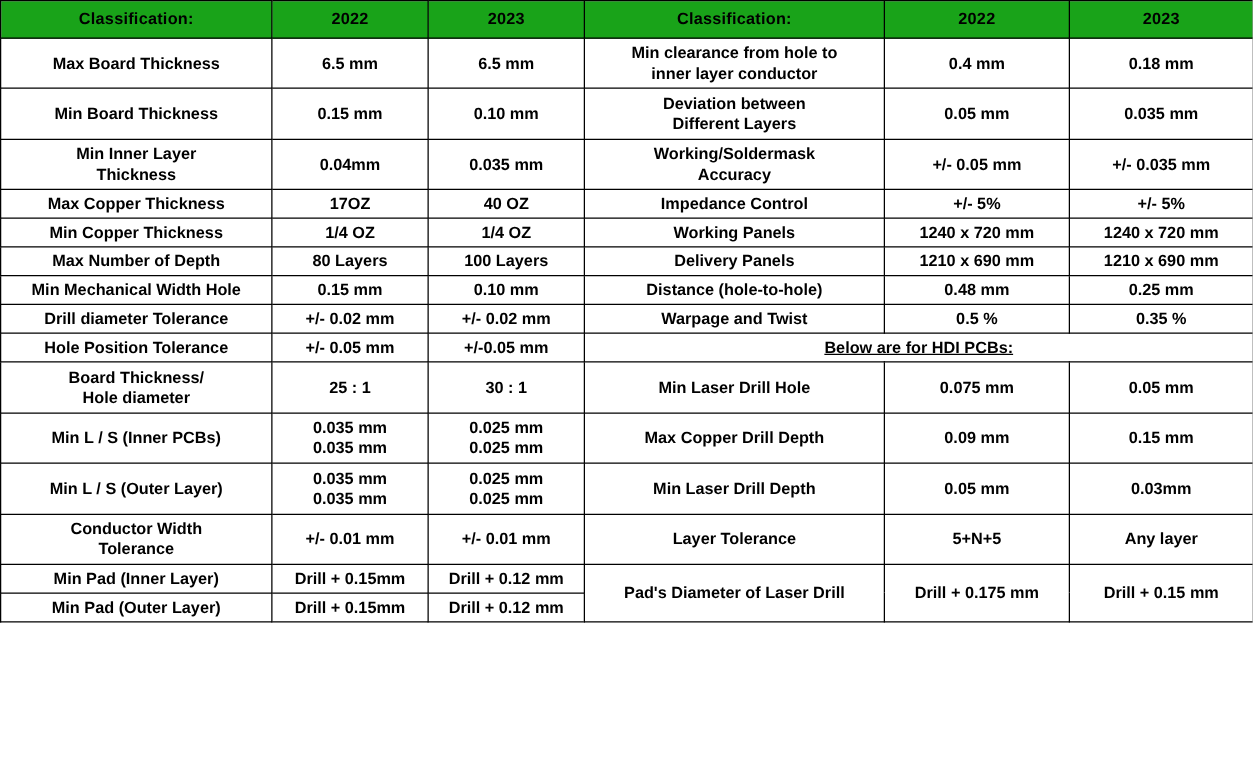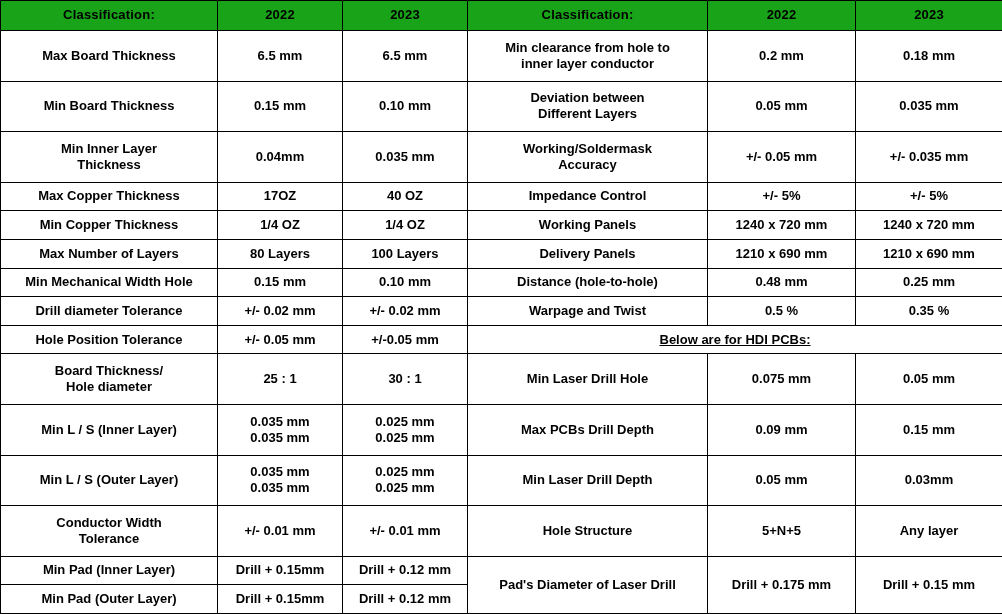--- a/index.html
+++ b/index.html
@@ -16,21 +16,21 @@
   .sheet {
     width: 1002px;
     height: 614px;
     position: relative;
     box-sizing: border-box;
   }
   table.spec {
     border-collapse: collapse;
     table-layout: fixed;
     width: 1002px;
-    height: 614px;
+    height: 498px;
   }
   table.spec td, table.spec th {
     border: 1px solid #000000;
     text-align: center;
     vertical-align: middle;
     font-size: 13px;
     font-weight: bold;
     color: #000000;
     padding: 2px 3px;
     line-height: 1.25;
@@ -91,21 +91,21 @@
         <th>2023</th>
       </tr>
     </thead>
     <tbody id="tbody">
         <tr>
           <td class="label multiline"><span class="multiline">Max Board Thickness</span></td>
           <td class="multiline"><span class="multiline">6.5 mm</span></td>
           <td class="multiline"><span class="multiline">6.5 mm</span></td>
           <td class="label multiline"><span class="multiline">Min clearance from hole to
 inner layer conductor</span></td>
-          <td class="multiline"><span class="multiline">0.2 mm</span></td>
+          <td class="multiline"><span class="multiline">0.4 mm</span></td>
           <td class="multiline"><span class="multiline">0.18 mm</span></td>
         </tr>
         <tr>
           <td class="label multiline"><span class="multiline">Min Board  Thickness</span></td>
           <td class="multiline"><span class="multiline">0.15 mm</span></td>
           <td class="multiline"><span class="multiline">0.10 mm</span></td>
           <td class="label multiline"><span class="multiline">Deviation between
 Different Layers</span></td>
           <td class="multiline"><span class="multiline">0.05 mm</span></td>
           <td class="multiline"><span class="multiline">0.035 mm</span></td>
@@ -130,21 +130,21 @@
         </tr>
         <tr>
           <td class="label multiline"><span class="multiline">Min Copper Thickness</span></td>
           <td class="multiline"><span class="multiline">1/4 OZ</span></td>
           <td class="multiline"><span class="multiline">1/4 OZ</span></td>
           <td class="label multiline"><span class="multiline">Working Panels</span></td>
           <td class="multiline"><span class="multiline">1240  x 720 mm</span></td>
           <td class="multiline"><span class="multiline">1240 x 720 mm</span></td>
         </tr>
         <tr>
-          <td class="label multiline"><span class="multiline">Max Number of Layers</span></td>
+          <td class="label multiline"><span class="multiline">Max Number of Depth</span></td>
           <td class="multiline"><span class="multiline">80 Layers</span></td>
           <td class="multiline"><span class="multiline">100 Layers</span></td>
           <td class="label multiline"><span class="multiline">Delivery Panels</span></td>
           <td class="multiline"><span class="multiline">1210  x 690 mm</span></td>
           <td class="multiline"><span class="multiline">1210  x 690 mm</span></td>
         </tr>
         <tr>
           <td class="label multiline"><span class="multiline">Min Mechanical Width Hole</span></td>
           <td class="multiline"><span class="multiline">0.15 mm</span></td>
           <td class="multiline"><span class="multiline">0.10 mm</span></td>
@@ -169,45 +169,45 @@
         <tr>
           <td class="label multiline"><span class="multiline">Board Thickness/
 Hole diameter</span></td>
           <td class="multiline"><span class="multiline">25 : 1</span></td>
           <td class="multiline"><span class="multiline">30 : 1</span></td>
           <td class="label multiline hdi-green"><span class="multiline">Min Laser Drill Hole</span></td>
           <td class="multiline hdi-green"><span class="multiline">0.075 mm</span></td>
           <td class="multiline hdi-green"><span class="multiline">0.05 mm</span></td>
         </tr>
         <tr>
-          <td class="label multiline"><span class="multiline">Min L / S (Inner Layer)</span></td>
+          <td class="label multiline"><span class="multiline">Min L / S (Inner PCBs)</span></td>
           <td class="multiline"><span class="multiline">0.035 mm
 0.035 mm</span></td>
           <td class="multiline"><span class="multiline">0.025 mm
 0.025 mm</span></td>
-          <td class="label multiline hdi-green"><span class="multiline">Max PCBs Drill Depth</span></td>
+          <td class="label multiline hdi-green"><span class="multiline">Max Copper Drill Depth</span></td>
           <td class="multiline hdi-green"><span class="multiline">0.09 mm</span></td>
           <td class="multiline hdi-green"><span class="multiline">0.15 mm</span></td>
         </tr>
         <tr>
           <td class="label multiline"><span class="multiline">Min L / S (Outer Layer)</span></td>
           <td class="multiline"><span class="multiline">0.035 mm
 0.035 mm</span></td>
           <td class="multiline"><span class="multiline">0.025 mm
 0.025 mm</span></td>
           <td class="label multiline hdi-green"><span class="multiline">Min Laser Drill Depth</span></td>
           <td class="multiline hdi-green"><span class="multiline">0.05 mm</span></td>
           <td class="multiline hdi-green"><span class="multiline">0.03mm</span></td>
         </tr>
         <tr>
           <td class="label multiline"><span class="multiline">Conductor Width
 Tolerance</span></td>
           <td class="multiline"><span class="multiline">+/- 0.01 mm</span></td>
           <td class="multiline"><span class="multiline">+/- 0.01 mm</span></td>
-          <td class="label multiline hdi-green"><span class="multiline">Hole Structure</span></td>
+          <td class="label multiline hdi-green"><span class="multiline">Layer Tolerance</span></td>
           <td class="multiline hdi-green"><span class="multiline">5+N+5</span></td>
           <td class="multiline hdi-green"><span class="multiline">Any layer</span></td>
         </tr>
         <tr>
           <td class="label multiline"><span class="multiline">Min Pad  (Inner Layer)</span></td>
           <td class="multiline"><span class="multiline">Drill + 0.15mm</span></td>
           <td class="multiline"><span class="multiline">Drill + 0.12 mm</span></td>
           <td class="label multiline hdi-green" rowspan="2"><span class="multiline">Pad's Diameter of Laser Drill</span></td>
           <td class="multiline hdi-green" rowspan="2"><span class="multiline">Drill + 0.175 mm</span></td>
           <td class="multiline hdi-green" rowspan="2"><span class="multiline">Drill + 0.15 mm</span></td>

